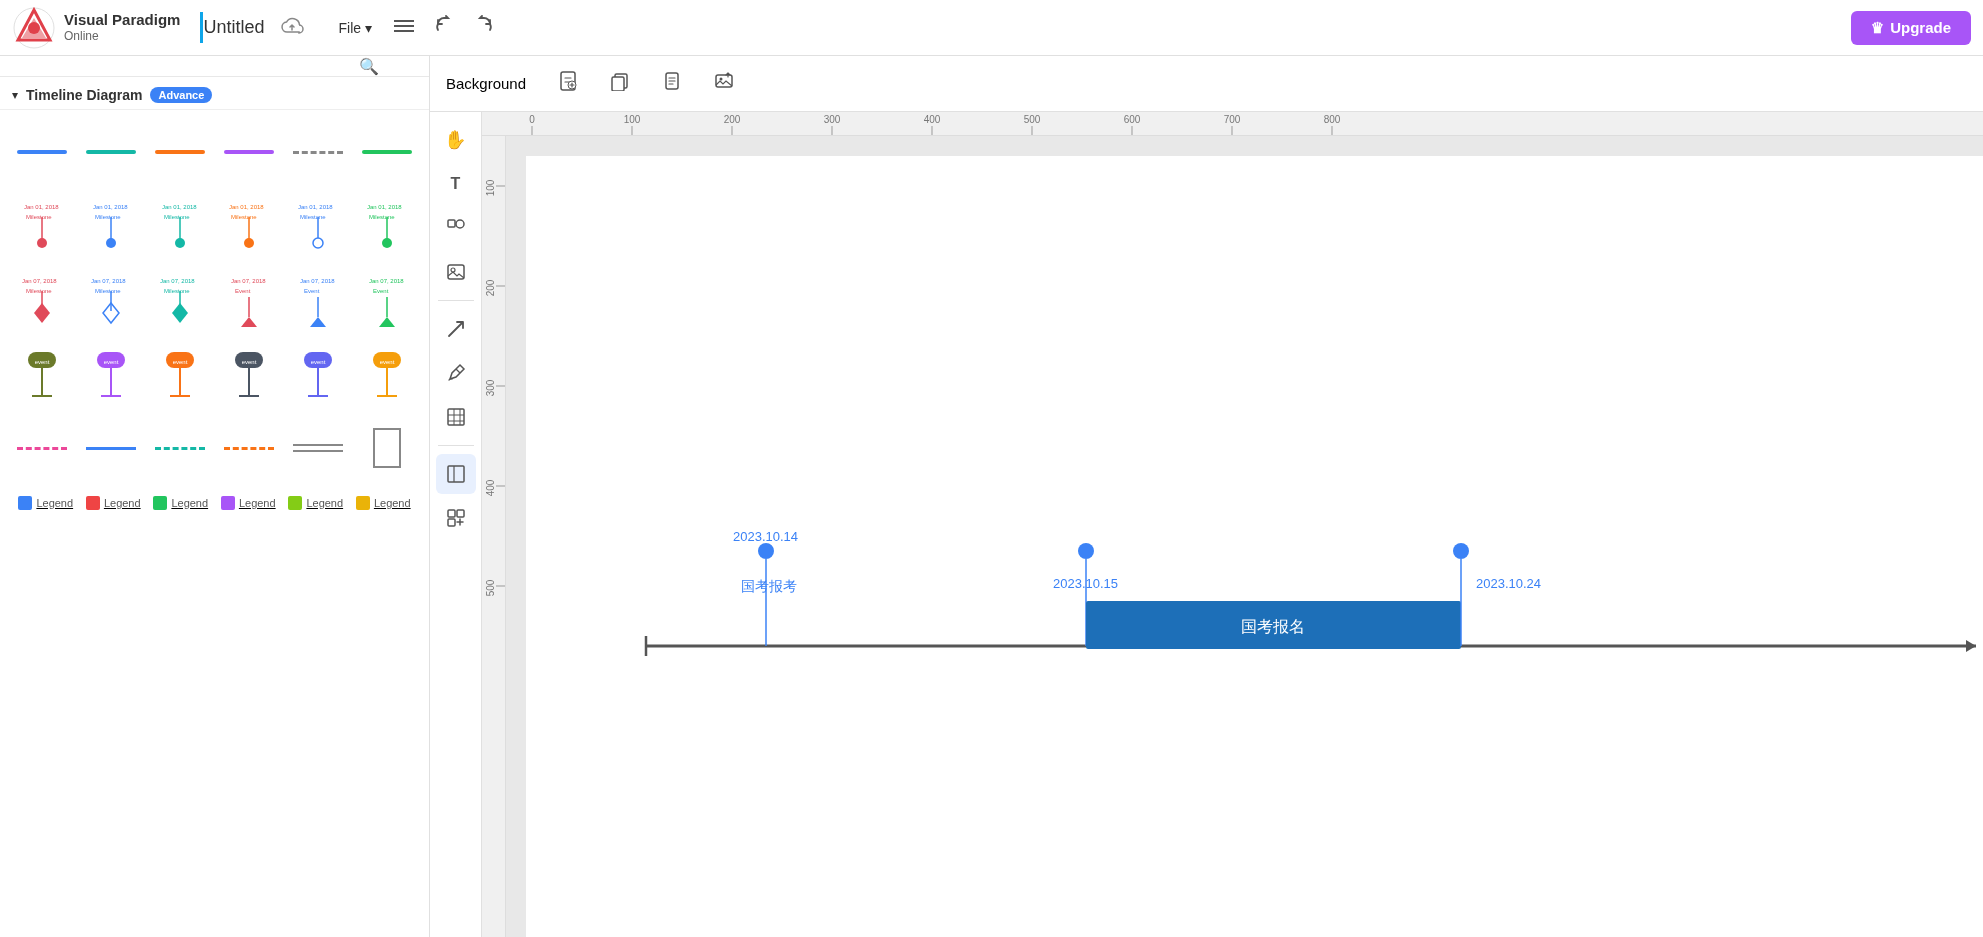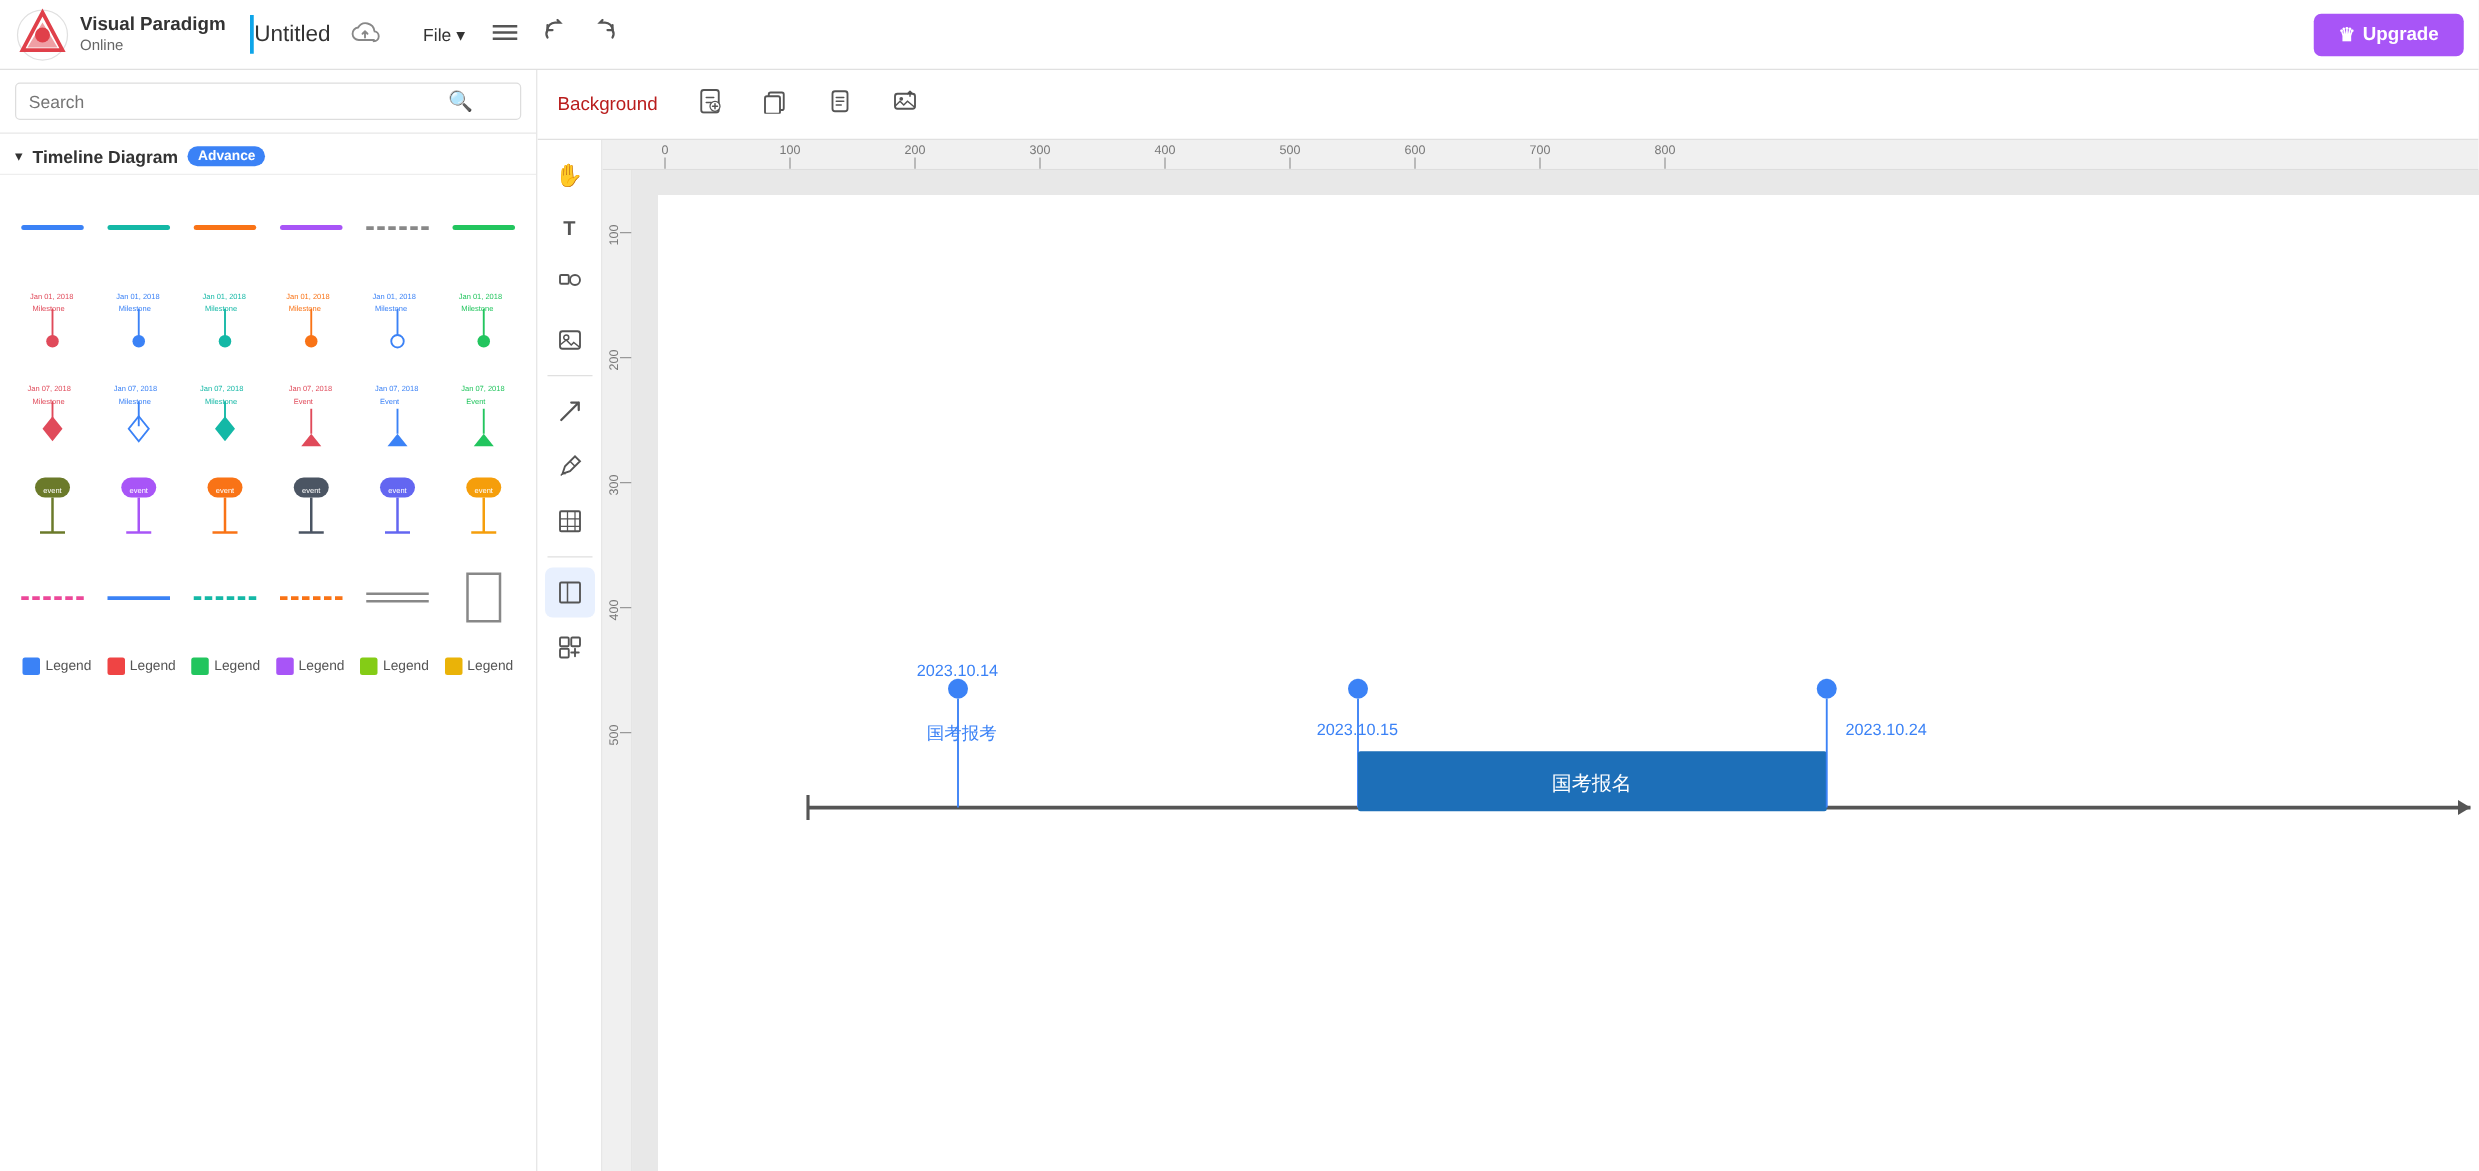--- a/index.html
+++ b/index.html
@@ -134,20 +134,21 @@
       font-size: 11px;
       padding: 2px 8px;
       border-radius: 10px;
       font-weight: 700;
     }
 
     #shapes-grid {
       flex: 1;
       overflow-y: auto;
       padding: 8px;
+      text-decoration: underline;
     }
 
     .shape-row {
       display: flex;
       align-items: center;
       justify-content: space-around;
       margin-bottom: 6px;
       padding: 4px 0;
     }
 
@@ -210,21 +211,21 @@
       background: none;
       border: none;
       cursor: pointer;
       color: #555;
       font-size: 18px;
       padding: 4px 8px;
       border-radius: 4px;
     }
     #bg-label {
       font-size: 15px;
-      color: #b91c1c;
+      color: #000000;
       margin-right: 8px;
     }
 
     
     #canvas-area {
       flex: 1;
       display: flex;
       overflow: hidden;
       position: relative;
     }
@@ -386,21 +387,20 @@
     <span>♛</span>
     <span>Upgrade</span>
   </button>
 </div>
 
 <div id="main">
 
   <div id="left-panel">
 
     <div id="search-bar" style="position:relative;">
-      <input id="search-input" type="text" class="" style="flex: 1 1 0%; border: 1px solid rgb(221, 221, 221); border-radius: 4px; padding: 6px 36px 6px 10px; font-size: 14px; outline: none;" placeholder="Search">
       <span style="position:absolute;right:50px;top:50%;transform:translateY(-50%);color:#888;font-size:16px;">🔍</span>
 
       <div id="panel-menu-dots" style="position:absolute;right:-14px;top:8px;background:#fff;border:1px solid #ccc;border-radius:4px;padding:6px 4px;cursor:pointer;display:flex;flex-direction:column;align-items:center;gap:3px;z-index:50;">
         
         
         
       </div>
     </div>
 
     <div id="shapes-category">

